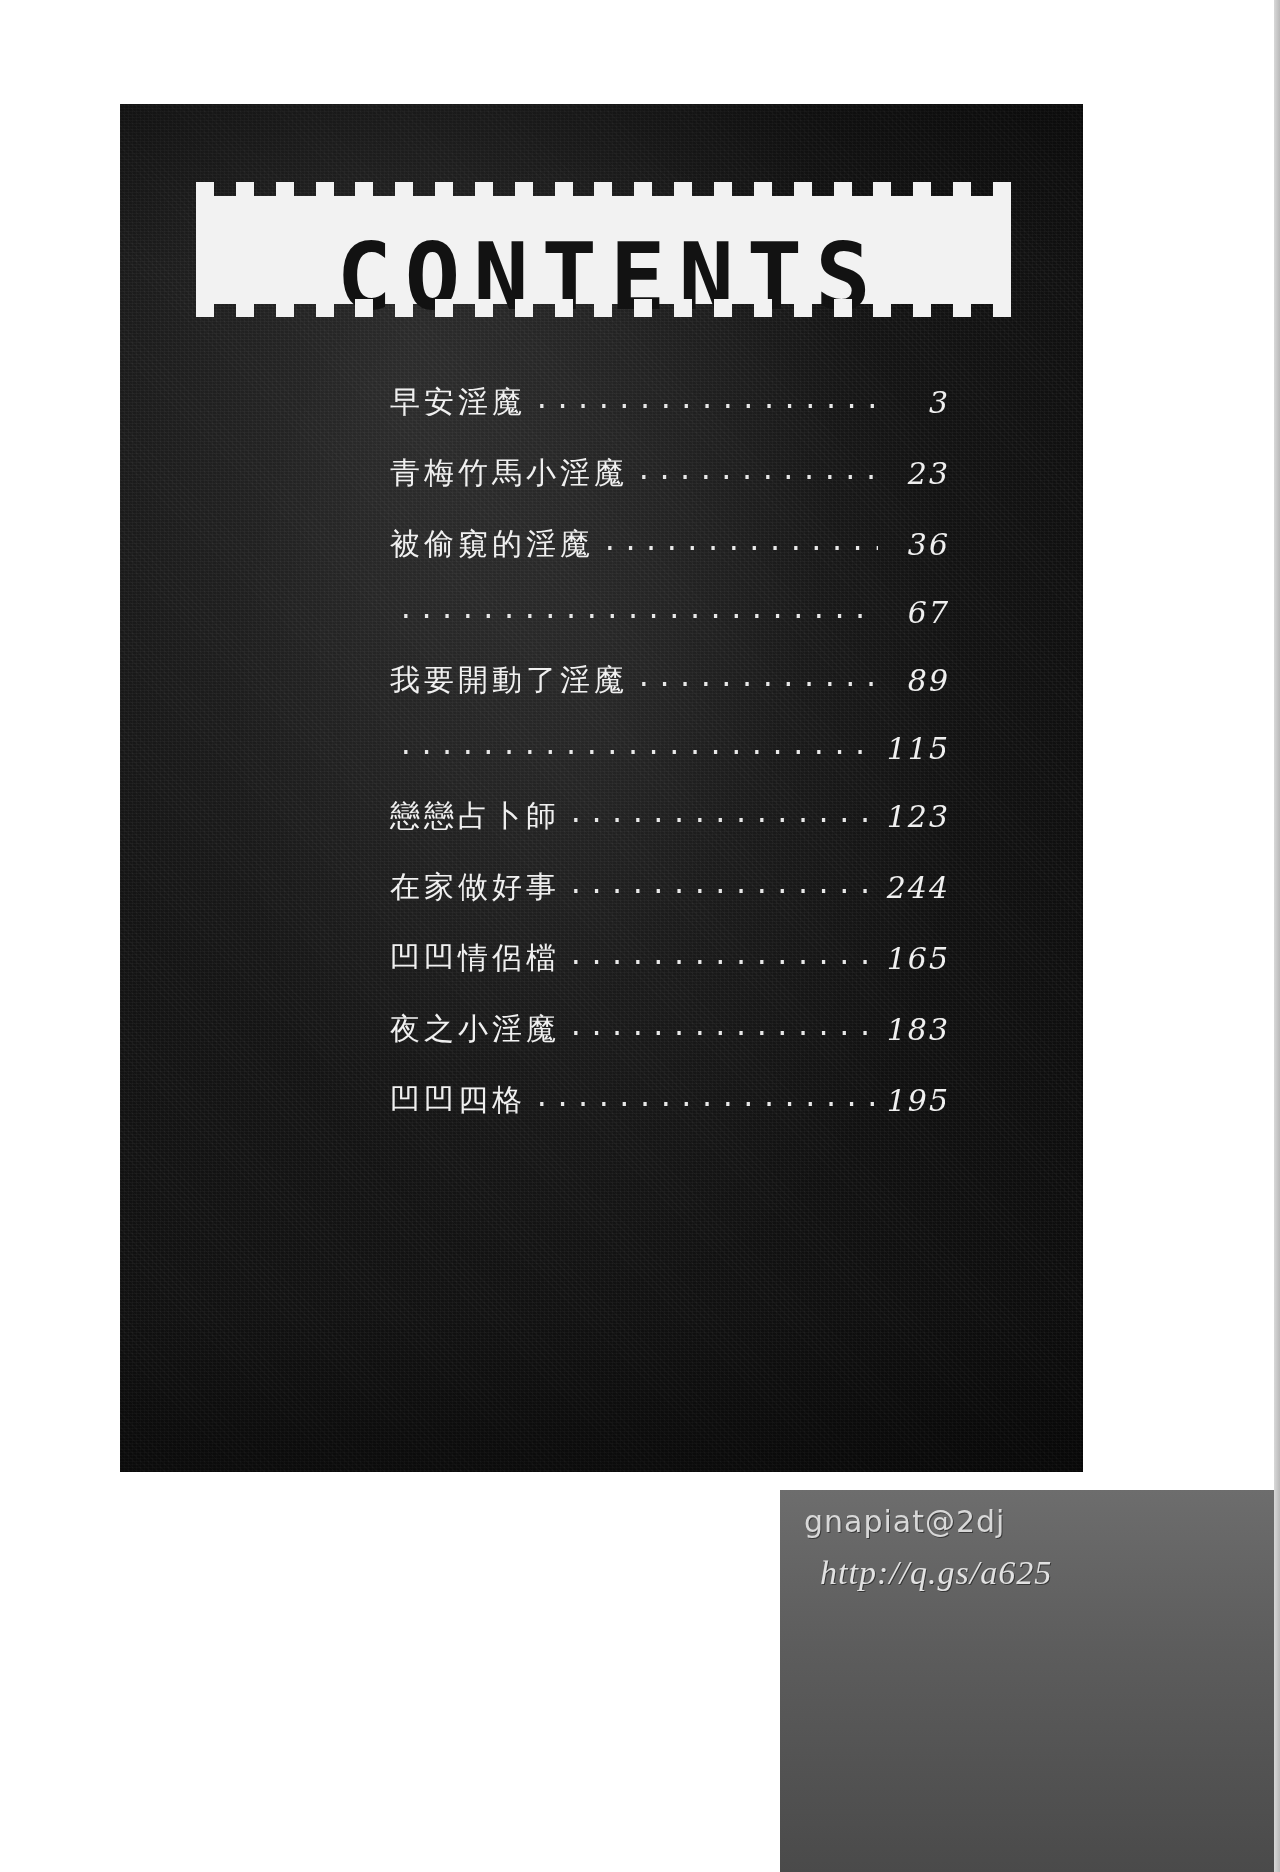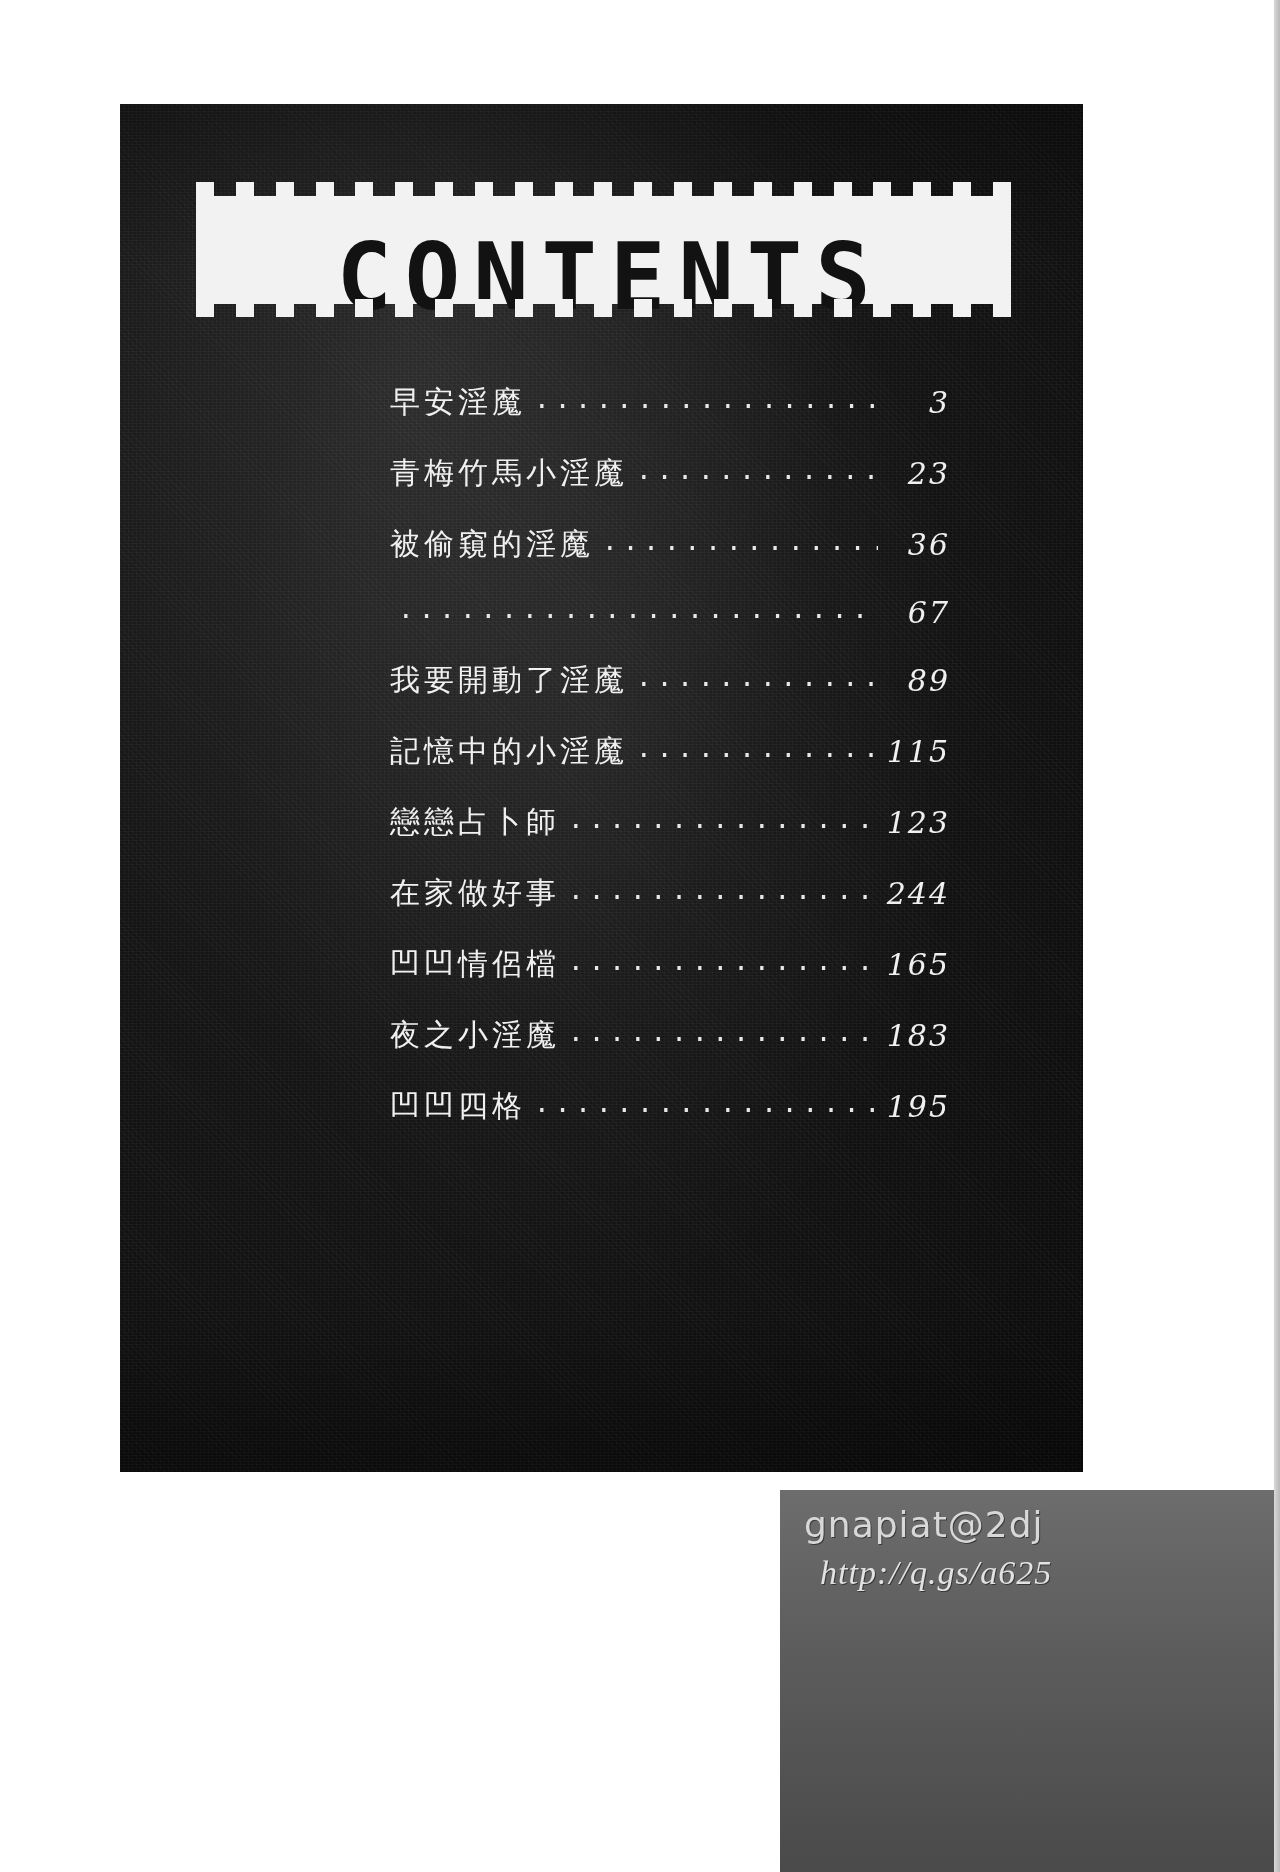--- a/index.html
+++ b/index.html
@@ -177,21 +177,21 @@
     background: linear-gradient(180deg, #6d6d6d 0%, #5d5d5d 40%, #4a4a4a 100%);
     z-index: 5;
     overflow: hidden;
   }
   #watermark .wm-line1 {
     position: absolute;
     left: 24px;
     top: 14px;
     color: #d8d8d8;
     font-family: "DejaVu Sans", "Liberation Sans", sans-serif;
-    font-size: 36px;
+    font-size: 30px;
     letter-spacing: 1px;
     text-shadow: 1px 1px 0 rgba(0,0,0,0.45);
   }
   #watermark .wm-line2 {
     position: absolute;
     left: 40px;
     top: 64px;
     color: #e2e2e2;
     font-family: Liberation Serif, serif;
     font-style: italic;
@@ -279,21 +279,20 @@
         <div class="toc-row">
           <span class="toc-dots">...........................................</span>
           <span class="toc-page">67</span>
         </div>
         <div class="toc-row">
           <span class="toc-title">我要開動了淫魔</span>
           <span class="toc-dots">...........................................</span>
           <span class="toc-page">89</span>
         </div>
         <div class="toc-row">
-          <span class="toc-title">記憶中的小淫魔</span>
           <span class="toc-dots">...........................................</span>
           <span class="toc-page">115</span>
         </div>
         <div class="toc-row">
           <span class="toc-title">戀戀占卜師</span>
           <span class="toc-dots">...........................................</span>
           <span class="toc-page">123</span>
         </div>
         <div class="toc-row">
           <span class="toc-title">在家做好事</span>

